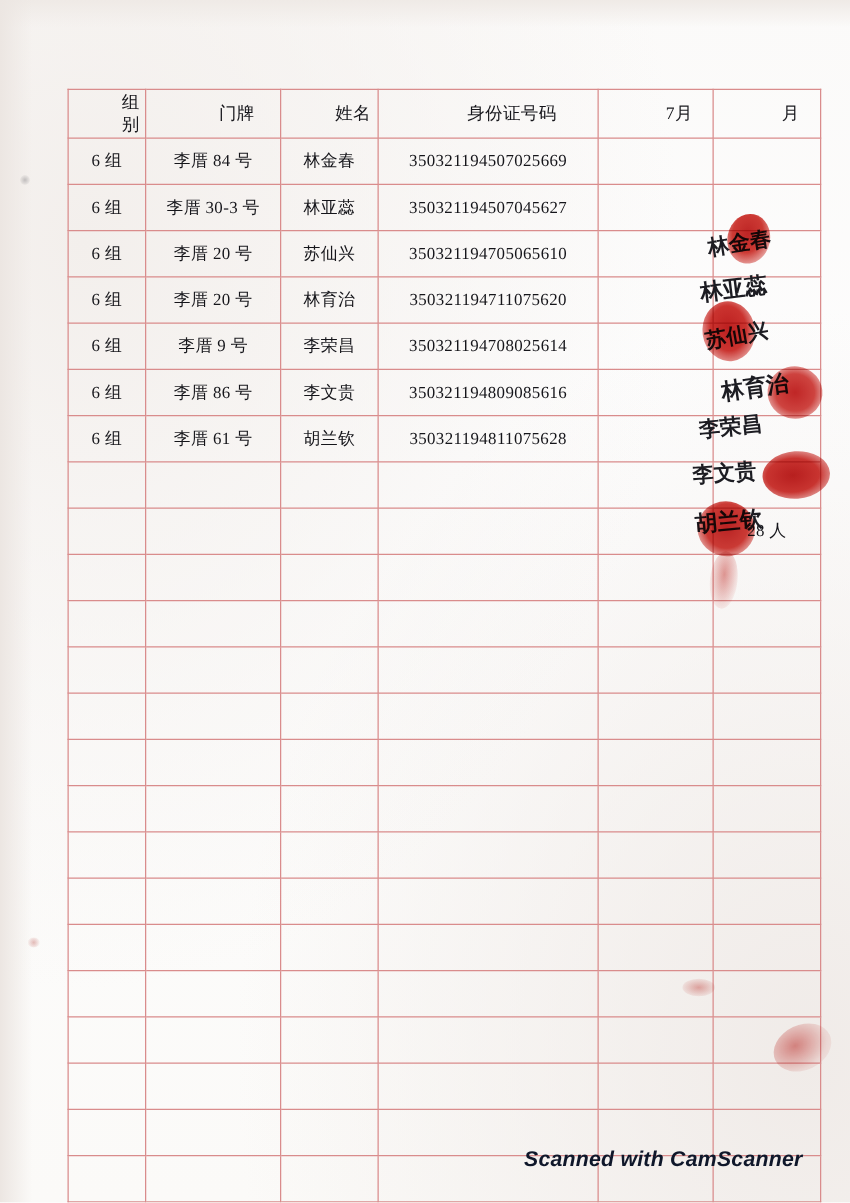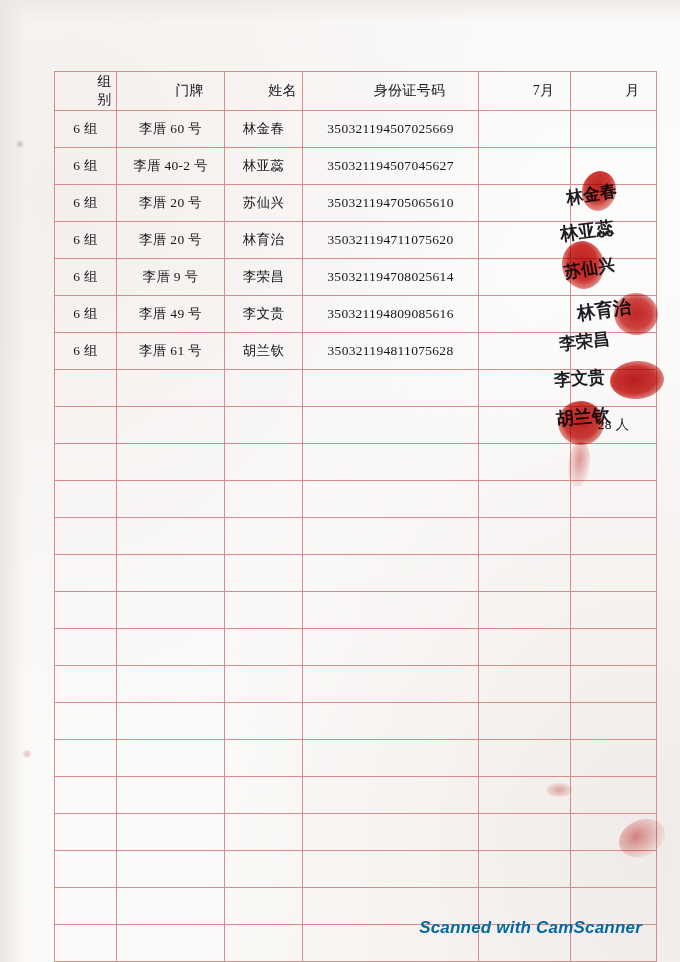--- a/index.html
+++ b/index.html
@@ -159,21 +159,21 @@
 
   
   .watermark {
     position: absolute;
     right: 38px;
     bottom: 24px;
     font-family: "Liberation Sans", sans-serif;
     font-size: 17px;
     font-weight: bold;
     font-style: italic;
-    color: #0369a1;
+    color: #0f172a;
     letter-spacing: 0.2px;
   }
 </style>
 </head>
 <body>
 
 <div class="page-bg"></div>
 <div class="edge-top"></div>
 <div class="edge-left"></div>
 
@@ -191,29 +191,29 @@
         <tr class="head">
           <td>组别</td>
           <td>门牌</td>
           <td>姓名</td>
           <td>身份证号码</td>
           <td>7月</td>
           <td>月</td>
         </tr>
         <tr>
           <td>6 组</td>
-          <td>李厝 60 号</td>
+          <td>李厝 84 号</td>
           <td>林金春</td>
           <td class="id-text">350321194507025669</td>
           <td></td>
           <td></td>
         </tr>
         <tr>
           <td>6 组</td>
-          <td>李厝 40-2 号</td>
+          <td>李厝 30-3 号</td>
           <td>林亚蕊</td>
           <td class="id-text">350321194507045627</td>
           <td></td>
           <td></td>
         </tr>
         <tr>
           <td>6 组</td>
           <td>李厝 20 号</td>
           <td>苏仙兴</td>
           <td class="id-text">350321194705065610</td>
@@ -231,21 +231,21 @@
         <tr>
           <td>6 组</td>
           <td>李厝 9 号</td>
           <td>李荣昌</td>
           <td class="id-text">350321194708025614</td>
           <td></td>
           <td></td>
         </tr>
         <tr>
           <td>6 组</td>
-          <td>李厝 49 号</td>
+          <td>李厝 86 号</td>
           <td>李文贵</td>
           <td class="id-text">350321194809085616</td>
           <td></td>
           <td></td>
         </tr>
         <tr>
           <td>6 组</td>
           <td>李厝 61 号</td>
           <td>胡兰钦</td>
           <td class="id-text">350321194811075628</td>

